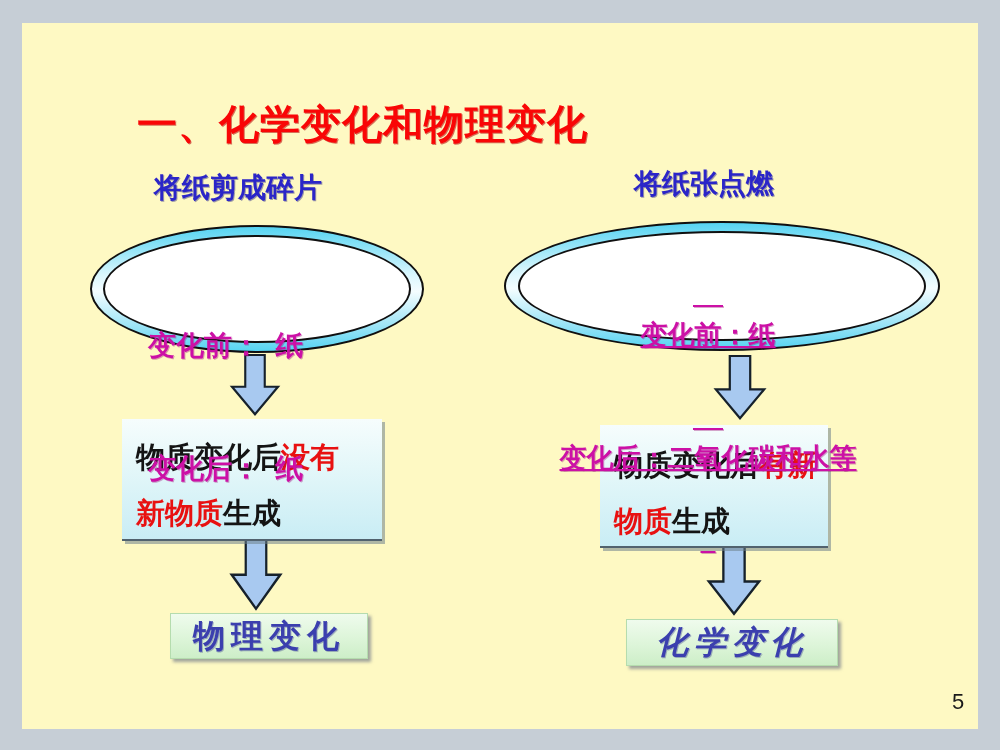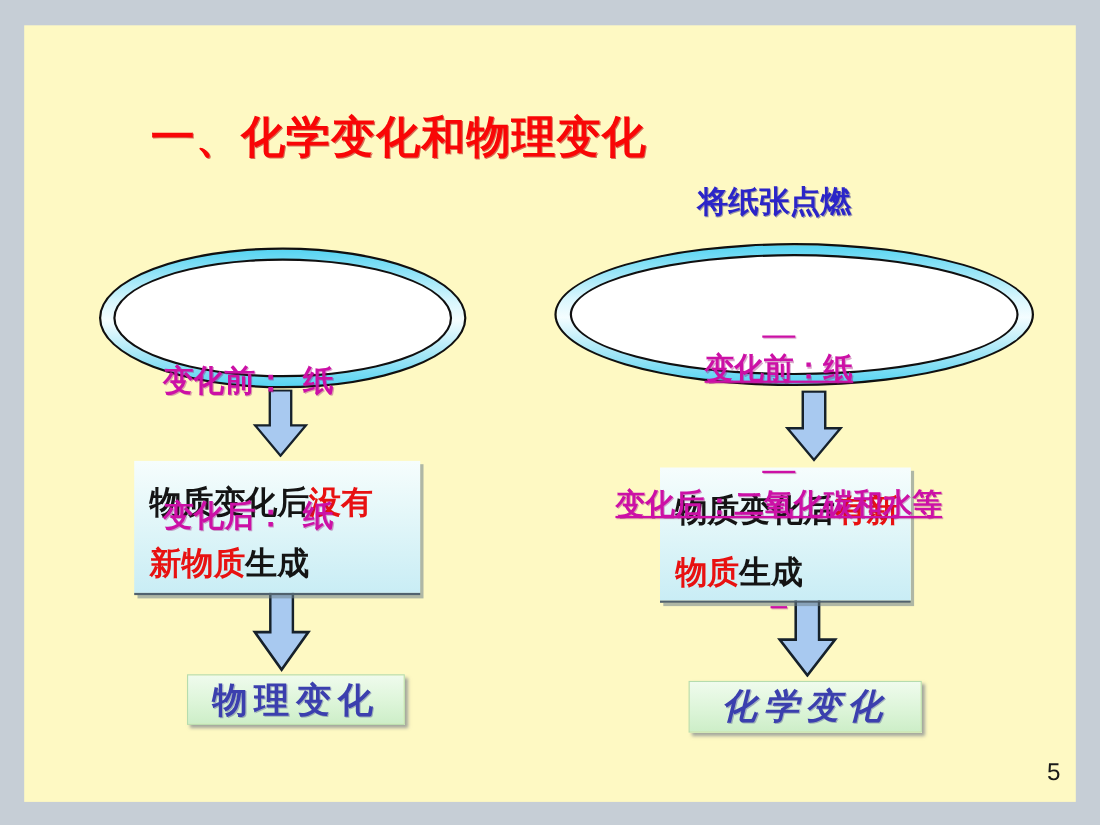--- a/index.html
+++ b/index.html
@@ -90,20 +90,21 @@
     font-size:22px; color:#1a1a1a; text-align:center;
   }
 </style>
 </head>
 <body>
 
 <div class="slide">
 
   <div class="abs title">一、化学变化和物理变化</div>
 
+  <div class="abs col-heading heading-left">将纸剪成碎片</div>
   <div class="abs col-heading heading-right">将纸张点燃</div>
 
   <div class="abs ellipse-outer ellipse-left">
     <div class="ellipse-inner"></div>
   </div>
   <div class="abs ellipse-text ellipse-text-left">
     <div>变化前：  纸</div>
     <div>变化后：  纸</div>
   </div>
 

